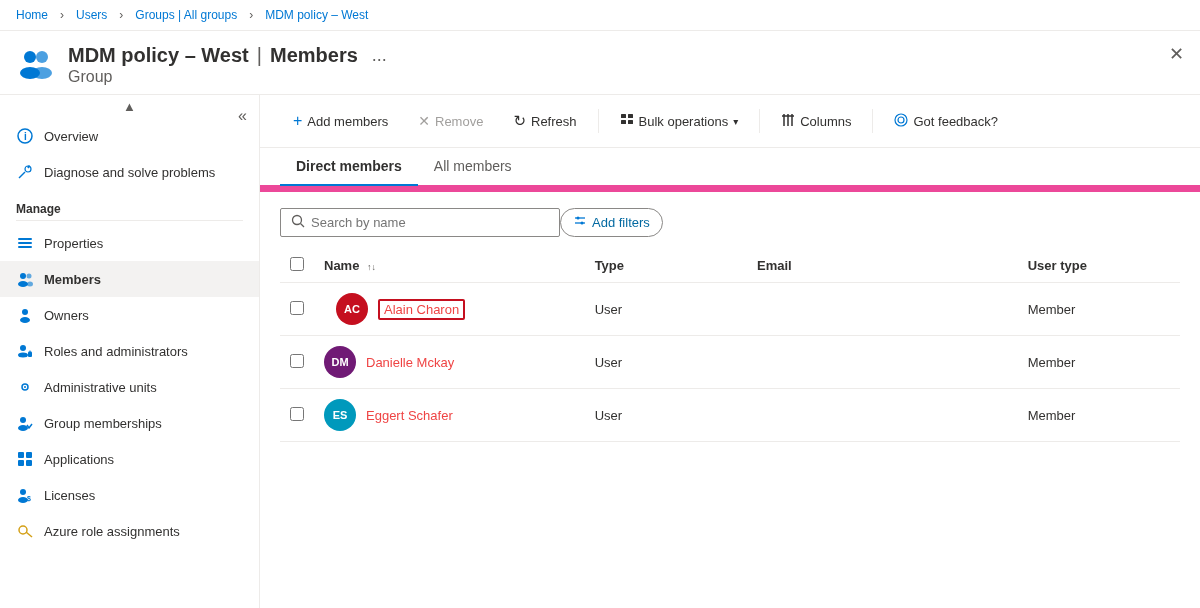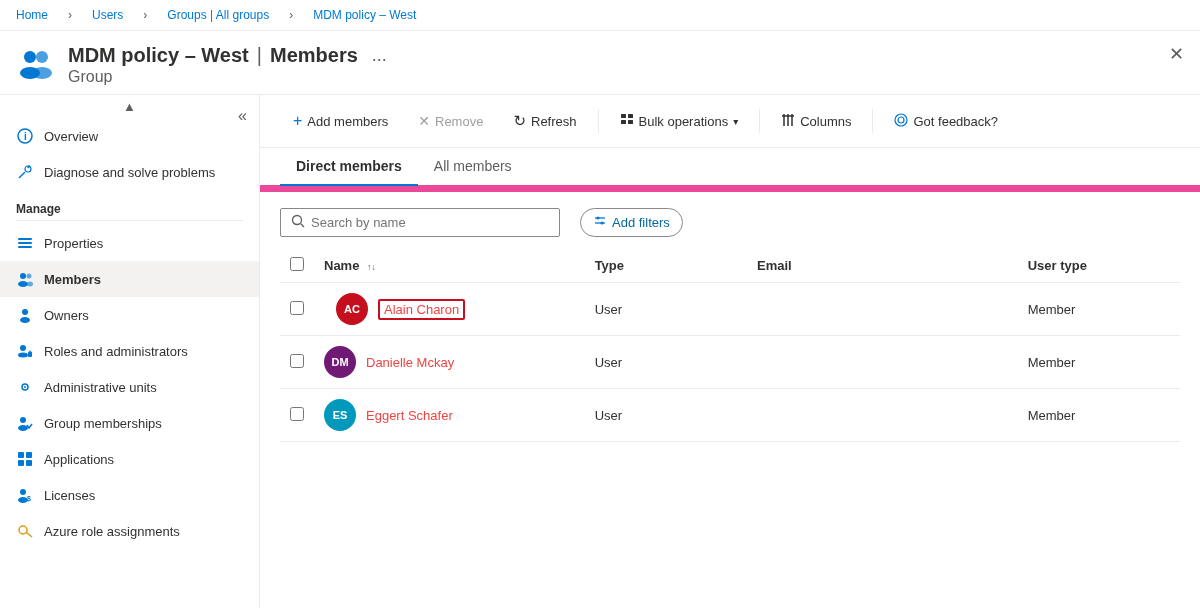--- a/index.html
+++ b/index.html
@@ -1,21 +1,21 @@
 <!DOCTYPE html>
 <html><head>
   <meta charset="utf-8">
   <style>
     * { box-sizing: border-box; margin: 0; padding: 0; }
     body { font-family: 'Segoe UI', Arial, sans-serif; font-size: 13px; color: #323130; background: #fff; height: 608px; overflow: hidden; }
 
     .app-container { display: flex; flex-direction: column; height: 100%; }
 
     
-    .breadcrumb { padding: 8px 16px; font-size: 12px; color: #0078d4; display: flex; align-items: center; gap: 20px; border-bottom: 1px solid #edebe9; }
+    .breadcrumb { padding: 8px 16px; font-size: 12px; color: #0078d4; display: flex; align-items: center; gap: 12px; border-bottom: 1px solid #edebe9; }
     .breadcrumb span { color: #605e5c; }
     .breadcrumb a { color: #0078d4; text-decoration: none; }
 
     
     .page-header { display: flex; align-items: flex-start; padding: 12px 16px 8px 16px; border-bottom: 1px solid #edebe9; position: relative; }
     .page-header-icon { width: 40px; height: 40px; margin-right: 12px; flex-shrink: 0; }
     .page-header-icon svg { width: 40px; height: 40px; }
     .page-header-title { display: flex; flex-direction: column; }
     .page-header-title h1 { font-size: 20px; font-weight: 600; color: #323130; display: flex; align-items: center; gap: 8px; }
     .page-header-title .subtitle { font-size: 16px; color: #605e5c; }
@@ -44,21 +44,21 @@
     .toolbar-btn { display: flex; align-items: center; gap: 5px; padding: 6px 12px; background: none; border: 1px solid transparent; cursor: pointer; font-size: 13px; color: #323130; border-radius: 2px; }
     .toolbar-btn.disabled { color: #a19f9d; cursor: default; }
     .toolbar-separator { width: 1px; height: 24px; background: #edebe9; margin: 0 4px; }
 
     
     .tabs { display: flex; padding: 0 20px; border-bottom: 7px solid #ec4899; }
     .tab { padding: 10px 16px; cursor: pointer; font-size: 14px; color: #605e5c; border-bottom: 2px solid transparent; margin-bottom: -1px; }
     .tab.active { color: #323130; font-weight: 600; border-bottom: 2px solid #0078d4; }
 
     
-    .search-bar { display: flex; align-items: center; padding: 16px 20px 12px 20px; gap: 20px; }
+    .search-bar { display: flex; align-items: center; padding: 16px 20px 12px 20px; gap: 0; }
     .search-input-wrap { display: flex; align-items: center; border: 1px solid #8a8886; border-radius: 2px; padding: 5px 10px; gap: 6px; min-width: 280px; background: #fff; }
     .search-input-wrap input { border: none; outline: none; font-size: 13px; color: #323130; width: 200px; }
     .search-input-wrap .search-icon-svg { color: #605e5c; }
 
     .filter-btn { display: flex; align-items: center; gap: 5px; padding: 5px 12px; background: #fff; border: 1px solid #8a8886; border-radius: 2px; cursor: pointer; font-size: 13px; color: #0369a1; border-radius: 16px; }
 
     
     .table-wrap { flex: 1; overflow-y: auto; padding: 0 20px; }
     table { width: 100%; border-collapse: collapse; }
     thead th { font-weight: 600; font-size: 13px; color: #323130; padding: 8px 10px; text-align: left; border-bottom: 1px solid #edebe9; }

